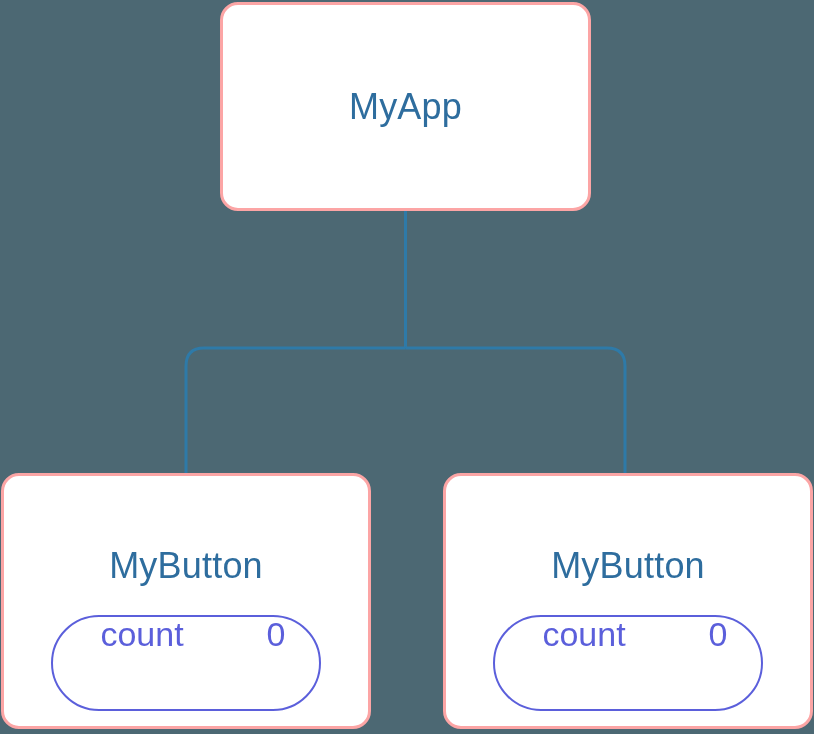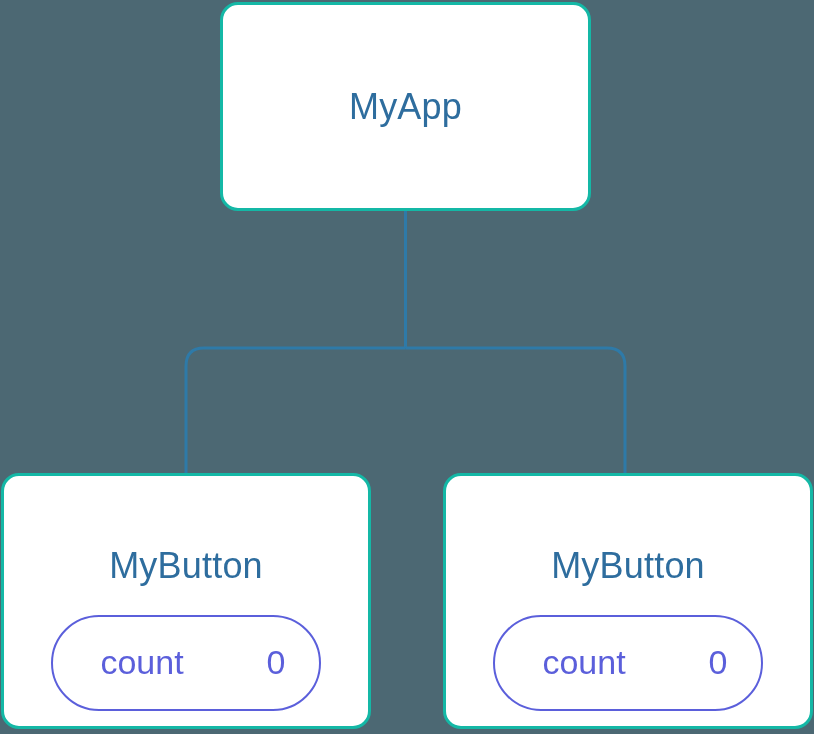--- a/index.html
+++ b/index.html
@@ -29,21 +29,21 @@
     width: 814px;
     height: 734px;
     pointer-events: none;
   }
 
   
   .node {
     position: absolute;
     box-sizing: border-box;
     background: #ffffff;
-    border: 3px solid #14b8a6;
+    border: 3px solid #fca5a5;
     border-radius: 18px;
     display: flex;
     flex-direction: column;
     align-items: center;
   }
 
   .node-root {
     left: 220px;
     top: 2px;
     width: 371px;
@@ -82,21 +82,21 @@
   }
 
   
   .pill {
     margin-top: 31px;
     box-sizing: border-box;
     height: 96px;
     border: 2px solid #5b5fdb;
     border-radius: 48px;
     display: flex;
-    align-items: center;
+    align-items: flex-start;
     background: transparent;
     overflow: hidden;
   }
 
   .pill-key,
   .pill-val {
     display: flex;
     align-items: center;
     justify-content: center;
     color: #5b5fdb;

